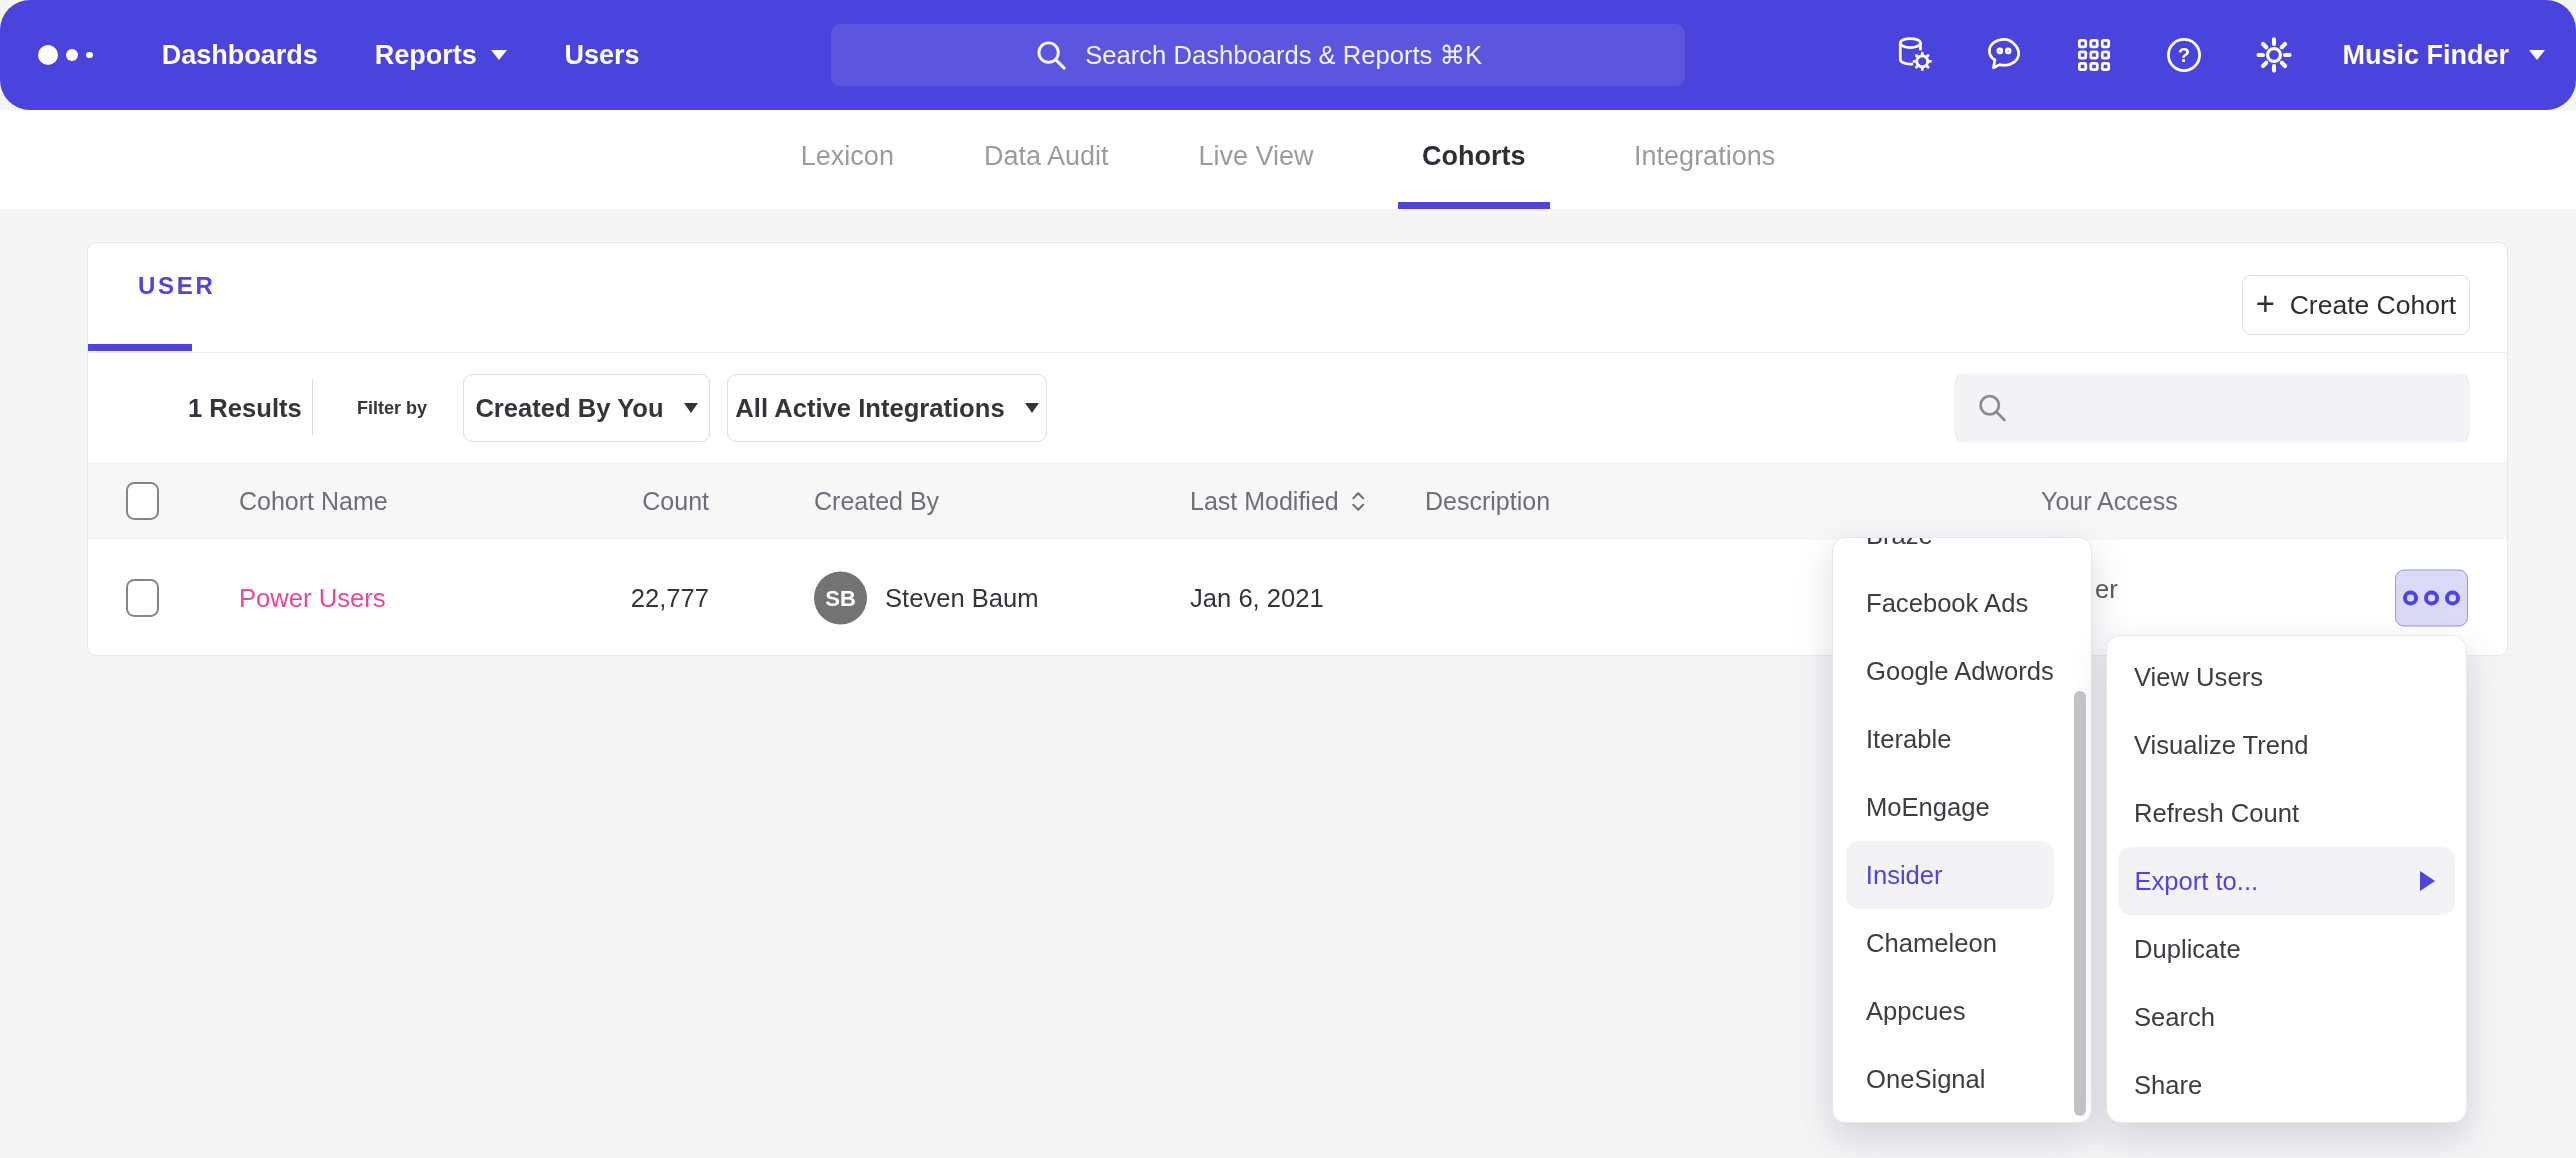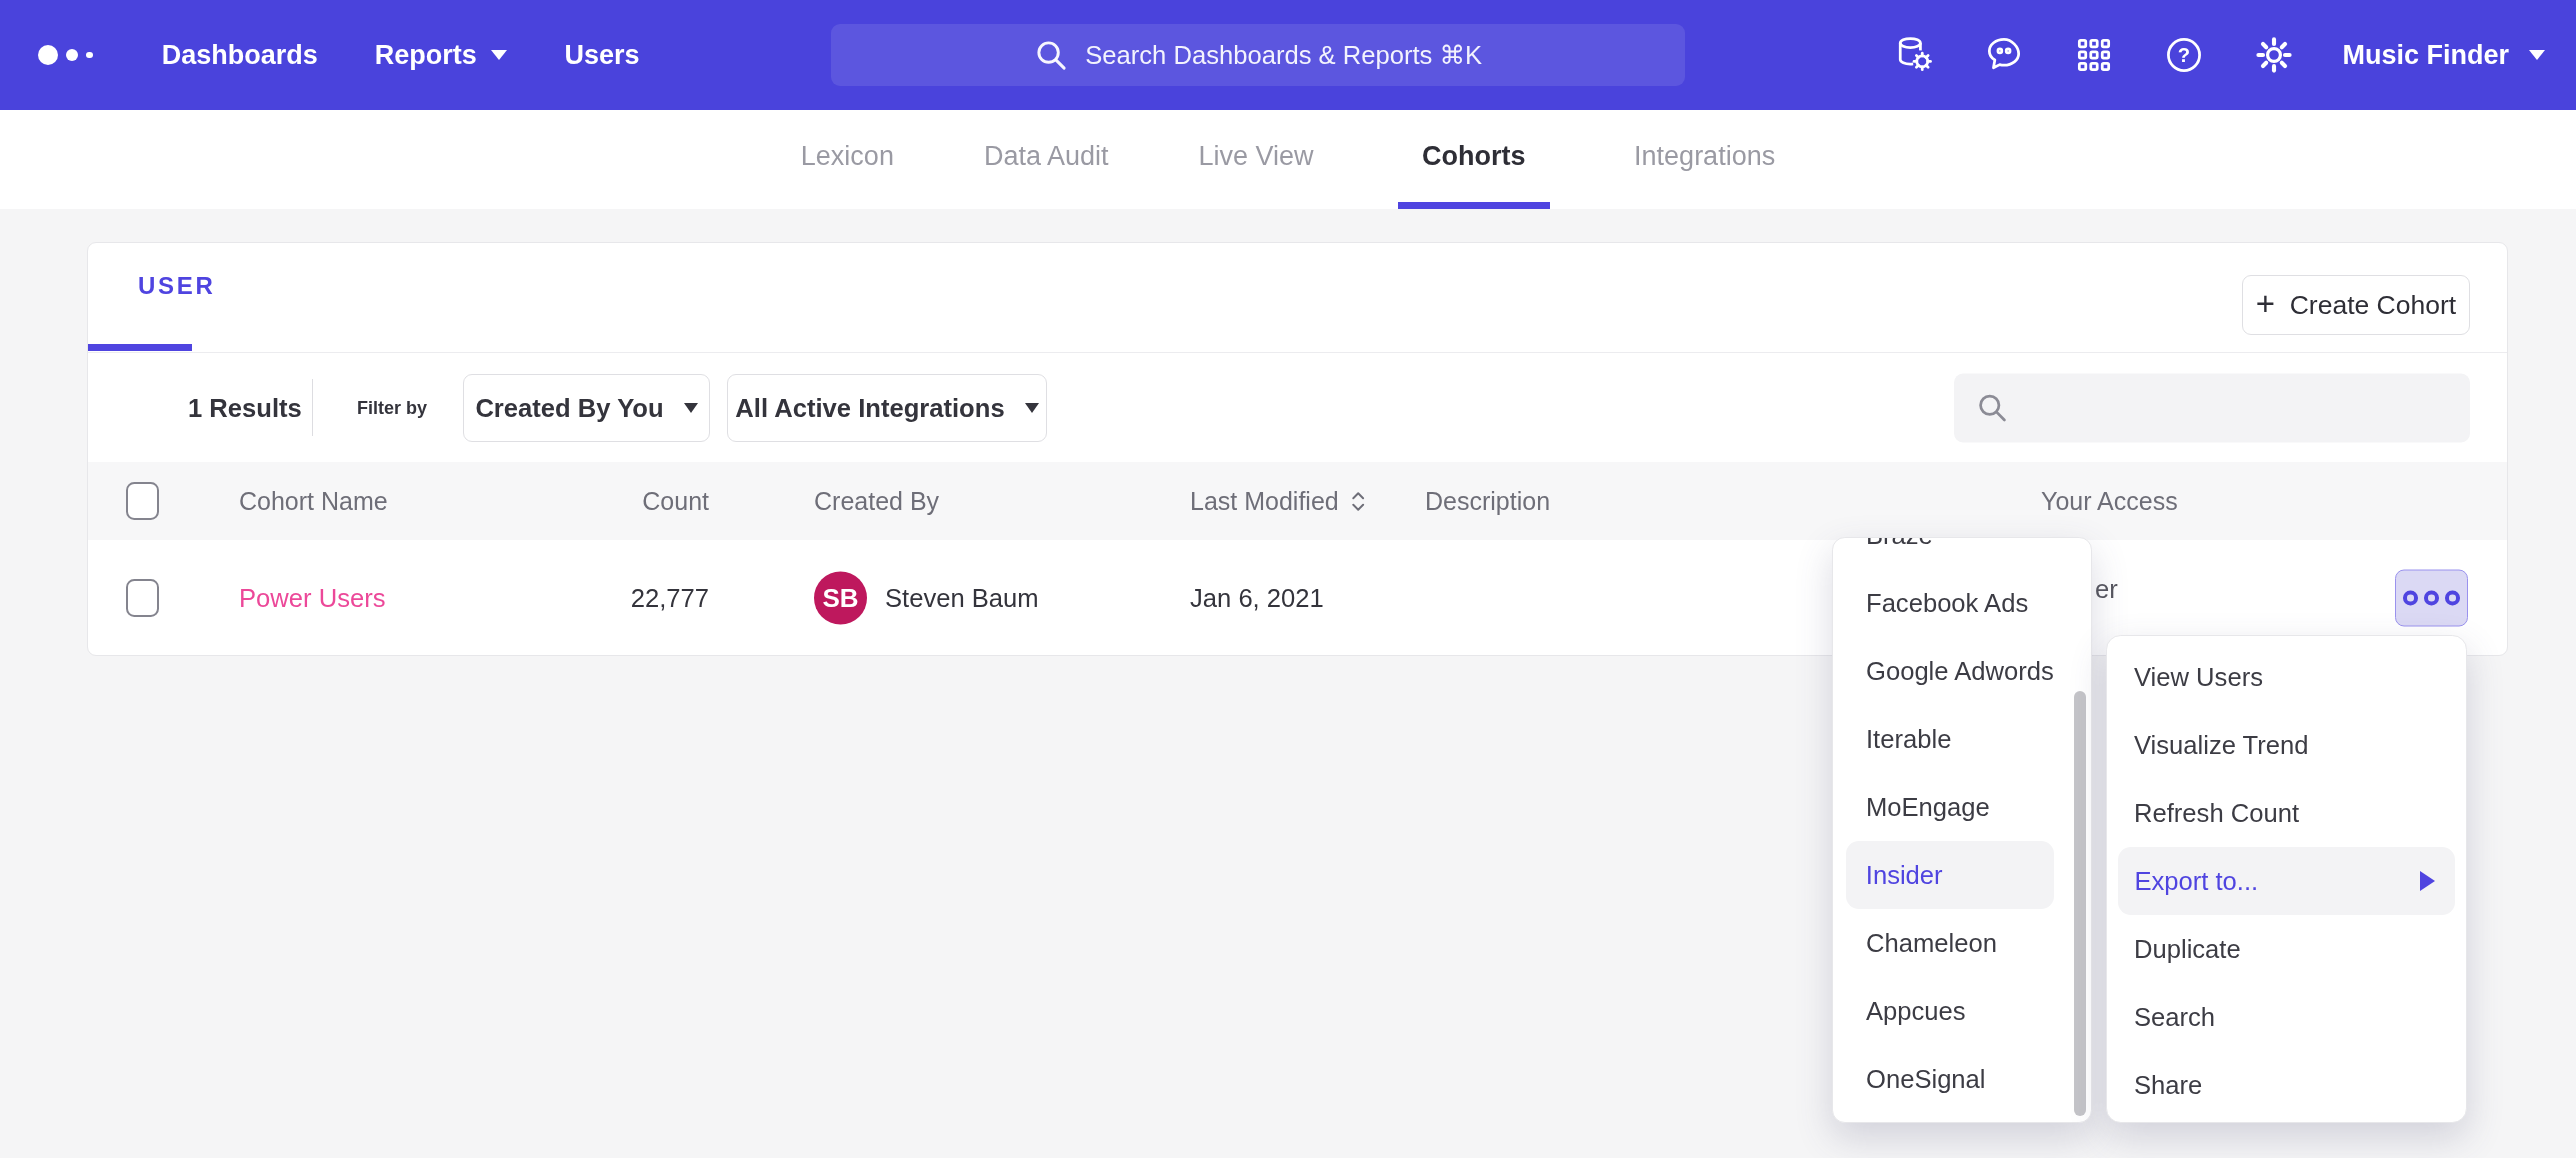--- a/index.html
+++ b/index.html
@@ -1,21 +1,21 @@
 <!DOCTYPE html>
 <html style="font-size:14.6px"><head>
 <meta charset="utf-8">
 <style>
   html,body{margin:0;padding:0;background:#F5F5F6;}
   .root{position:relative;width:2576px;height:1158px;overflow:hidden;
         font-family:"Liberation Sans",sans-serif;background:#F5F5F6;}
 
   
   .topnav{position:absolute;left:0;top:0;width:2576px;height:110px;background:#4A43DC;
-          display:flex;align-items:center;color:#fff;z-index:10;}
+          display:flex;align-items:center;color:#fff;z-index:10;border-radius:30px;}
   .logo{margin-left:38px;display:flex;align-items:center;gap:8.2px;cursor:pointer;}
   .logo .d1{width:20px;height:20px;border-radius:50%;background:#fff;}
   .logo .d2{width:12px;height:12px;border-radius:50%;background:#fff;}
   .logo .d3{width:6.4px;height:6.4px;border-radius:50%;background:#fff;}
   .navlinks{display:flex;align-items:center;gap:57px;margin-left:69px;font-size:27px;font-weight:bold;}
   .navlink{display:flex;align-items:center;gap:14.6px;cursor:pointer;white-space:nowrap;}
   .caret-w{width:0;height:0;border-left:8.2px solid transparent;border-right:8.2px solid transparent;border-top:10px solid #fff;}
   .navsearch{position:absolute;left:831px;top:24px;width:854px;height:62px;border-radius:9px;
              background:rgba(255,255,255,0.10);display:flex;align-items:center;justify-content:center;
              gap:16.4px;font-size:25.6px;color:rgba(255,255,255,0.93);cursor:pointer;}
@@ -61,21 +61,21 @@
   .c-check{left:38px;}
   .c-name{left:151px;}
   .c-count{left:438px;width:183px;text-align:right;}
   .c-created{left:726px;}
   .c-mod{left:1078px;display:flex;align-items:center;gap:11px;margin-left:24px;}
   .c-desc{left:1337px;}
   .c-access{left:1953px;}
   .checkbox{display:block;width:33px;height:38px;background:#fff;border:2.7px solid #84848E;border-radius:8.2px;box-sizing:border-box;cursor:pointer;}
   .link{color:#ec4899;cursor:pointer;}
   .avatar{position:absolute;left:726px;top:50%;transform:translateY(-50%);width:53px;height:53px;border-radius:50%;
-          background:#be185d;color:#fff;font-size:26px;font-weight:bold;display:flex;align-items:center;justify-content:center;}
+          background:#737373;color:#fff;font-size:22px;font-weight:bold;display:flex;align-items:center;justify-content:center;}
   .c-created2{left:797px;}
   .ooo{position:absolute;left:2307px;top:50%;transform:translateY(-50%);width:73px;height:57px;background:#DBD9F4;
        border:1.8px solid #9A92EE;border-radius:9px;display:flex;align-items:center;justify-content:center;gap:6.4px;cursor:pointer;box-sizing:border-box;}
   .ooo i{display:block;width:14.6px;height:14.6px;border:4.1px solid #4F44E0;border-radius:50%;box-sizing:border-box;}
 
   .partial-access{position:absolute;left:2095px;top:575px;font-size:25.6px;color:#57575F;z-index:4;}
 
   
   .submenu{position:absolute;left:1832px;top:537px;width:260px;height:586px;background:#fff;border:0.9px solid #E7E7EA;
            border-radius:12.8px;box-shadow:0 14.6px 37px rgba(70,70,110,0.20);overflow:hidden;z-index:5;box-sizing:border-box;}

